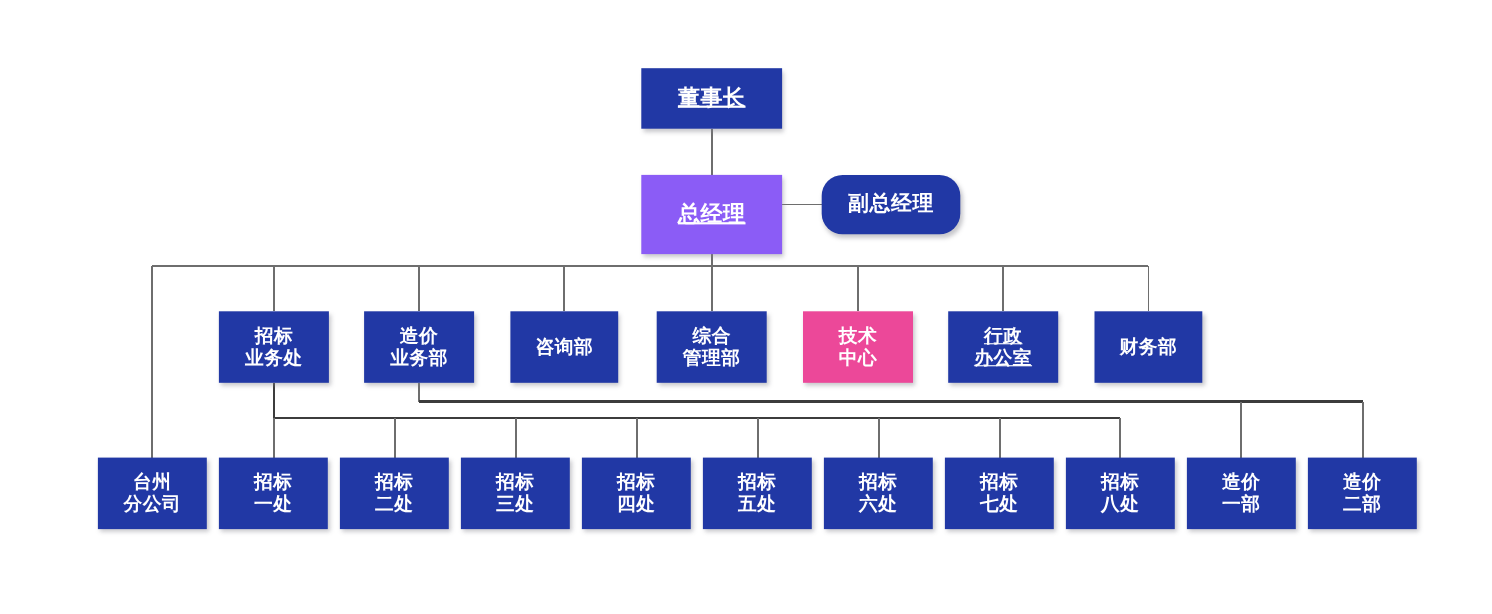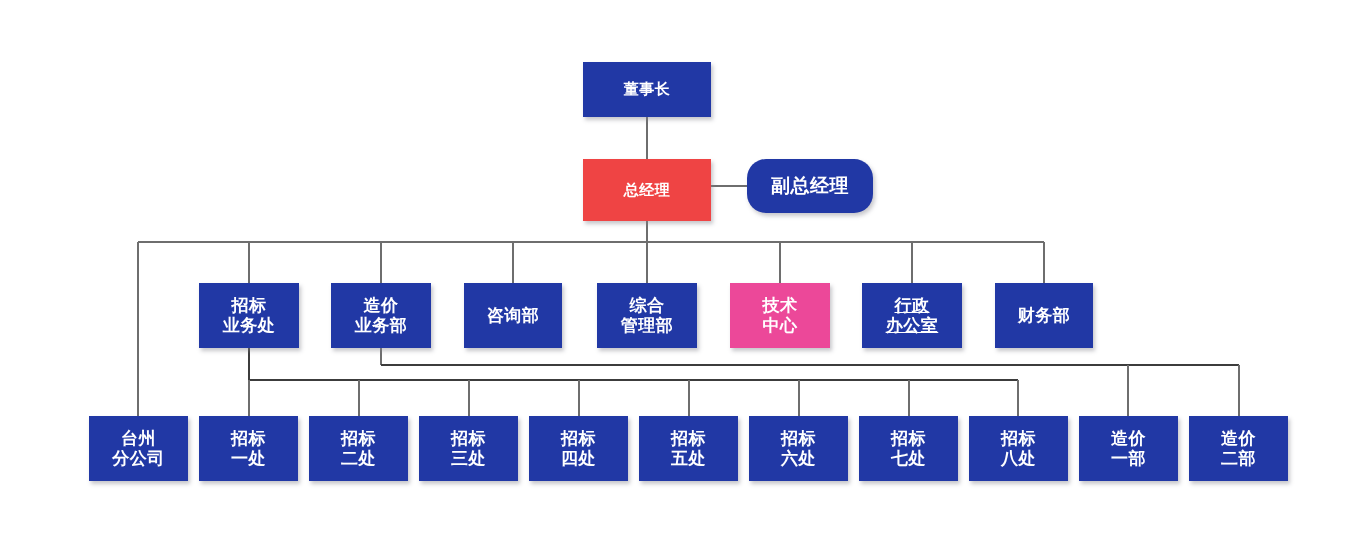--- a/index.html
+++ b/index.html
@@ -35,21 +35,21 @@
     display: flex;
     align-items: center;
     justify-content: center;
     text-align: center;
     font-weight: bold;
     letter-spacing: 0.5px;
     line-height: 1.12;
     box-shadow: 2px 3px 4px rgba(130,130,140,0.45);
     white-space: pre-line;
   }
-  .node.t1 { font-size: 15px; }
+  .node.t1 { font-size: 20px; text-decoration: underline; }
   .node.t2 { font-size: 19px; }
   .node.t3 { font-size: 17px; }
   .node.t4 { font-size: 17px; }
 </style>
 </head>
 <body>
 
 <div id="chart-root" style="background: rgb(255, 255, 255);">
   <svg class="conn-layer" width="1356" height="558" viewBox="0 0 1356 558">
       <path d="M647,117 L647,159" fill="none" stroke="#6E6E6E" stroke-width="1.6" shape-rendering="crispEdges"></path>
@@ -73,21 +73,21 @@
       <path d="M469,380 L469,416" fill="none" stroke="#6E6E6E" stroke-width="1.6" shape-rendering="crispEdges"></path>
       <path d="M579,380 L579,416" fill="none" stroke="#6E6E6E" stroke-width="1.6" shape-rendering="crispEdges"></path>
       <path d="M689,380 L689,416" fill="none" stroke="#6E6E6E" stroke-width="1.6" shape-rendering="crispEdges"></path>
       <path d="M799,380 L799,416" fill="none" stroke="#6E6E6E" stroke-width="1.6" shape-rendering="crispEdges"></path>
       <path d="M909,380 L909,416" fill="none" stroke="#6E6E6E" stroke-width="1.6" shape-rendering="crispEdges"></path>
       <path d="M1018,380 L1018,416" fill="none" stroke="#6E6E6E" stroke-width="1.6" shape-rendering="crispEdges"></path>
       <path d="M1128,365 L1128,416" fill="none" stroke="#6E6E6E" stroke-width="1.6" shape-rendering="crispEdges"></path>
       <path d="M1239,365 L1239,416" fill="none" stroke="#6E6E6E" stroke-width="1.6" shape-rendering="crispEdges"></path>
     </svg>
 <div class="node t1" style="left: 583px; top: 62px; width: 128px; height: 55px; background: rgb(33, 56, 165); color: rgb(255, 255, 255);">董事长</div>
-    <div class="node t1" style="left: 583px; top: 159px; width: 128px; height: 62px; background: #ef4444; color: rgb(255, 255, 255);">总经理</div>
+    <div class="node t1" style="left: 583px; top: 159px; width: 128px; height: 72px; background: #8b5cf6; color: rgb(255, 255, 255);">总经理</div>
     <div class="node t2" style="left: 747px; top: 159px; width: 126px; height: 54px; background: rgb(33, 56, 165); color: rgb(255, 255, 255); border-radius: 19px;">副总经理</div>
     <div class="node t3" style="left: 199px; top: 283px; width: 100px; height: 65px; background: rgb(33, 56, 165); color: rgb(255, 255, 255);">招标
 业务处</div>
     <div class="node t3" style="left: 331px; top: 283px; width: 100px; height: 65px; background: rgb(33, 56, 165); color: rgb(255, 255, 255);">造价
 业务部</div>
     <div class="node t3" style="left: 464px; top: 283px; width: 98px; height: 65px; background: rgb(33, 56, 165); color: rgb(255, 255, 255);">咨询部</div>
     <div class="node t3" style="left: 597px; top: 283px; width: 100px; height: 65px; background: rgb(33, 56, 165); color: rgb(255, 255, 255);">综合
 管理部</div>
     <div class="node t3" style="left: 730px; top: 283px; width: 100px; height: 65px; background: #ec4899; color: rgb(255, 255, 255);">技术
 中心</div>

